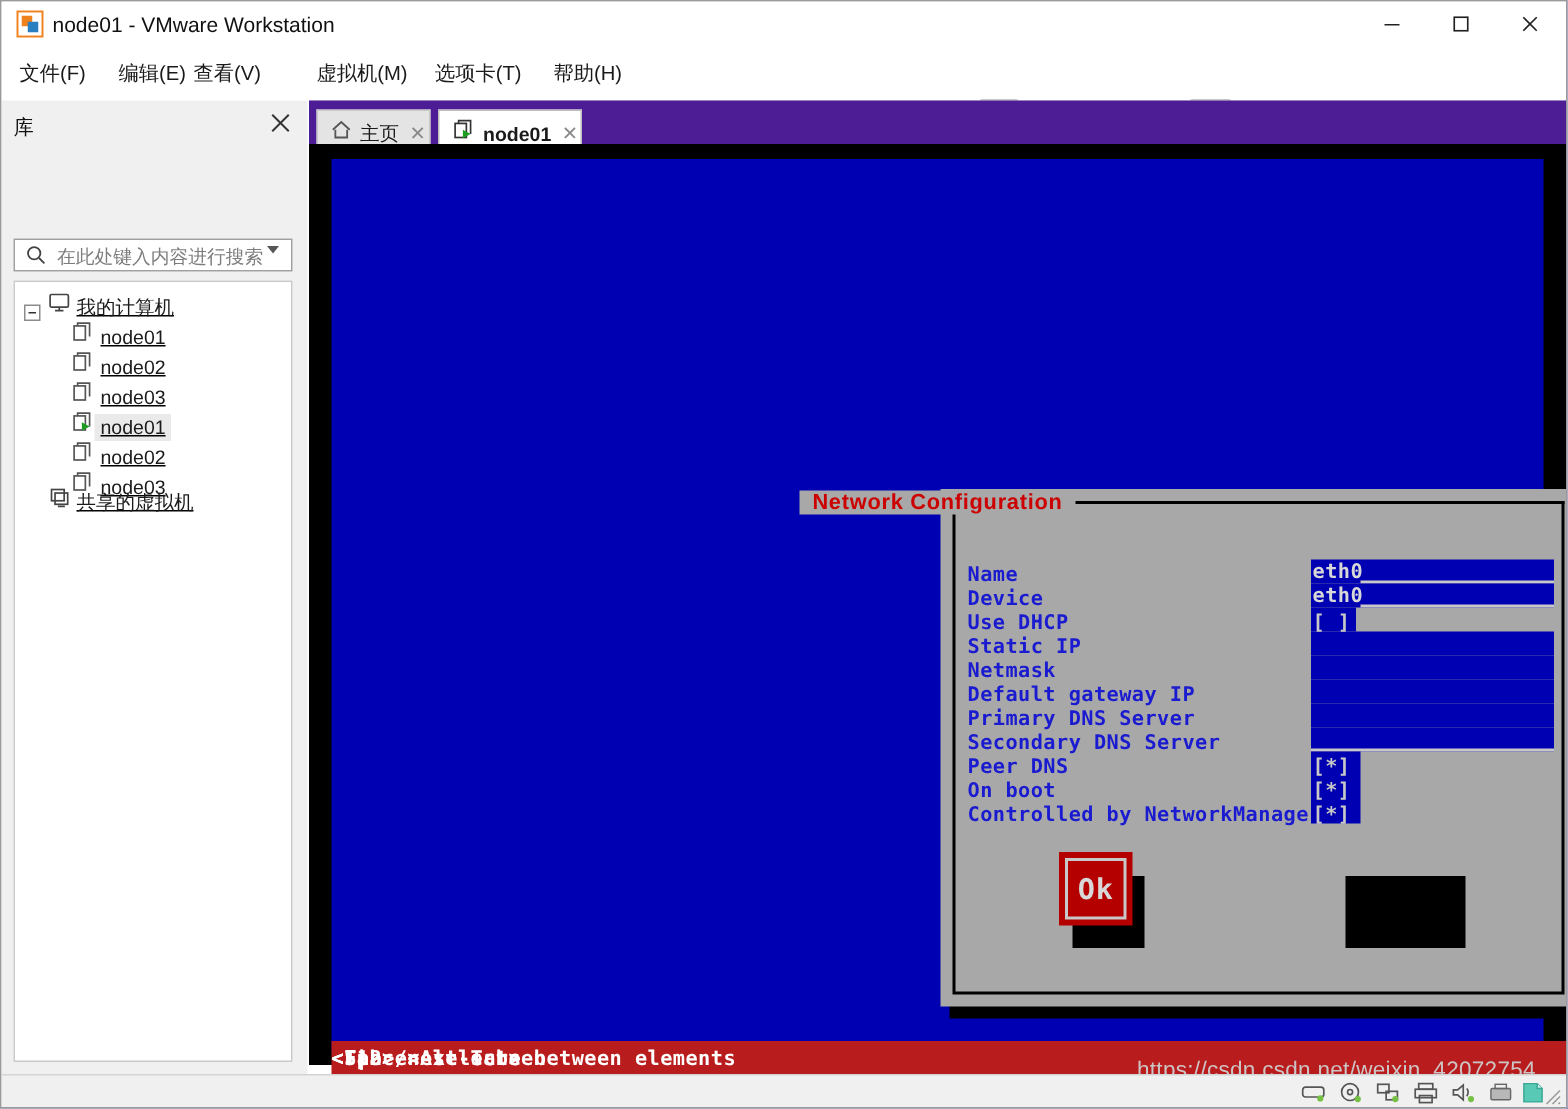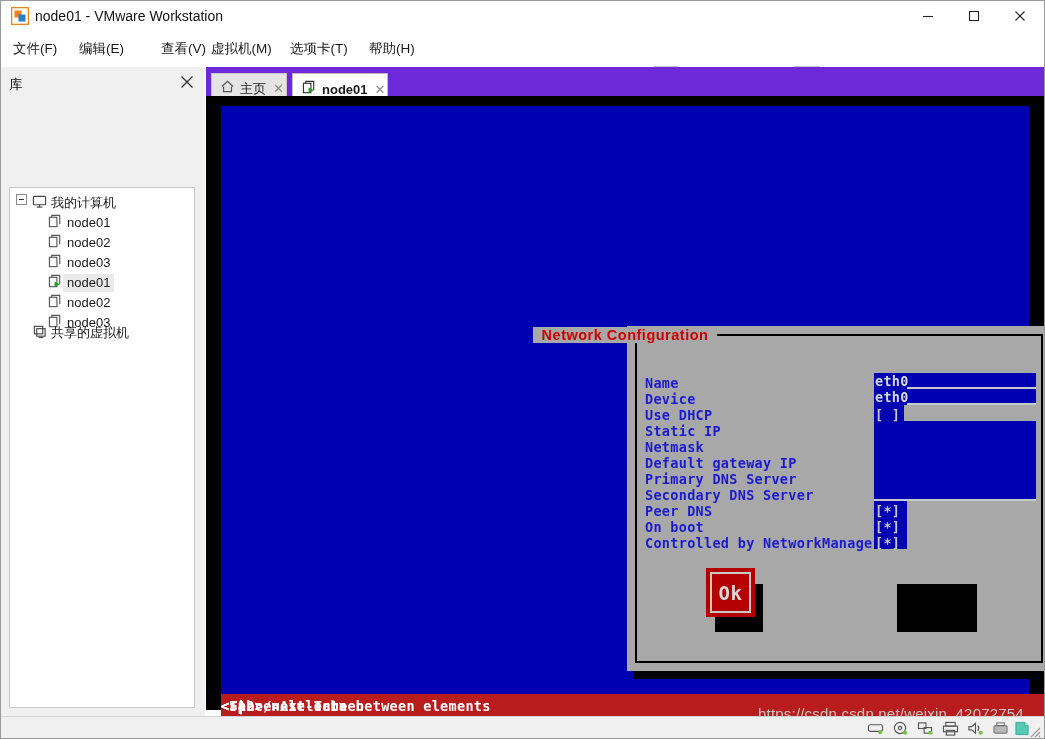--- a/index.html
+++ b/index.html
@@ -32,28 +32,28 @@
 
   
   .sidebar{position:absolute;left:0;top:66px;width:204px;height:649px;background:#f0f0f0;}
   .lib-title{position:absolute;left:8px;top:9px;font-size:13.5px;color:#111;}
   .lib-close{position:absolute;right:9px;top:8px;width:16px;height:16px;}
   .search-box{position:absolute;left:8px;top:92px;width:186px;height:22px;background:#fff;border:1px solid #a0a0a0;box-sizing:border-box;}
   .search-icon{position:absolute;left:7px;top:3px;}
   .search-ph{position:absolute;left:28px;top:3px;font-size:12.5px;color:#7d7d7d;white-space:nowrap;}
   .search-caret{position:absolute;right:8px;top:9px;}
   .tree{position:absolute;left:8px;top:120px;width:186px;height:521px;background:#fff;border:1px solid #c9c9c9;box-sizing:border-box;overflow:hidden;}
-  .trow{position:absolute;left:0;height:20px;display:flex;align-items:flex-start;white-space:nowrap;}
+  .trow{position:absolute;left:0;height:20px;display:flex;align-items:flex-end;white-space:nowrap;text-decoration:underline;}
   .trow .tlabel{font-size:13px;color:#1a1a1a;padding:0 4px;line-height:18px;}
   .trow.selected .tlabel{background:#eaeaea;}
   .expander{width:11px;height:11px;border:1px solid #8c8c8c;background:#fff;position:relative;box-sizing:border-box;}
   .expander:before{content:"";position:absolute;left:2px;top:4px;width:5px;height:1px;background:#333;}
 
   
-  .tabstrip{position:absolute;left:205px;top:66px;width:838px;height:36px;background:#6d28d9;}
+  .tabstrip{position:absolute;left:205px;top:66px;width:838px;height:36px;background:#4c1d95;}
   .tab{position:absolute;top:6px;height:30px;display:flex;align-items:center;box-sizing:border-box;}
   .tab .tlbl{font-size:13px;color:#1a1a1a;white-space:nowrap;}
   .tab.inactive{background:#e4e4e4;border:1px solid #c8c8c8;border-bottom:none;}
   .tab.active{background:#ffffff;border:1px solid #bdbdbd;border-bottom:none;height:31px;}
   .tab.active .tlbl{font-weight:bold;}
   .tabx{font-size:13px;color:#8a8a8a;margin-left:7px;}
 
   
   .vmarea{position:absolute;left:205px;top:95px;width:838px;height:614px;background:#000;}
   .vmscreen{position:absolute;left:15px;top:10px;width:808px;height:595px;background:#0000b3;}
@@ -120,21 +120,21 @@
       <svg width="12" height="12">
           <line x1="1.5" y1="1.5" x2="10.5" y2="10.5" stroke="#222" stroke-width="1.1"></line>
           <line x1="10.5" y1="1.5" x2="1.5" y2="10.5" stroke="#222" stroke-width="1.1"></line>
         </svg>
     </div>
   </div>
 
   <div class="menubar">
     <div class="menu-item" style="left:12px">文件(F)</div>
     <div class="menu-item" style="left:78px">编辑(E)</div>
-    <div class="menu-item" style="left:160px">查看(V)</div>
+    <div class="menu-item" style="left:128px">查看(V)</div>
     <div class="menu-item" style="left:210px">虚拟机(M)</div>
     <div class="menu-item" style="left:289px">选项卡(T)</div>
     <div class="menu-item" style="left:368px">帮助(H)</div>
 
     <div class="vsep" style="left:418px"></div>
 
     <div class="tb" style="left:434px;width:22px">
       <svg width="16" height="18">
           <rect x="1" y="1" width="5" height="16" fill="#f26722"></rect>
           <rect x="9" y="1" width="5" height="16" fill="#f26722"></rect>
@@ -239,20 +239,30 @@
 
   <div class="sidebar">
     <div class="lib-title">库</div>
     <div class="lib-close">
       <svg width="14" height="14">
           <line x1="1.5" y1="1.5" x2="12.5" y2="12.5" stroke="#333" stroke-width="1.3"></line>
           <line x1="12.5" y1="1.5" x2="1.5" y2="12.5" stroke="#333" stroke-width="1.3"></line>
         </svg>
     </div>
 
+    <div class="search-box">
+      <span class="search-icon">
+        <svg width="14" height="14" viewBox="0 0 14 14">
+            <circle cx="5.8" cy="5.8" r="4.1" fill="none" stroke="#444" stroke-width="1.2"></circle>
+            <line x1="9" y1="9" x2="12.6" y2="12.6" stroke="#444" stroke-width="1.2"></line>
+          </svg>
+      </span>
+      <span class="search-ph">在此处键入内容进行搜索</span>
+      <span class="search-caret"><span class="caret"></span></span>
+    </div>
 
     <div class="tree">
 
       <div class="trow" style="top:6px;left:6px">
         <span class="expander"></span>
         <span style="width:5px"></span>
         <span>
           <svg width="15" height="15" viewBox="0 0 16 16">
               <rect x="1.5" y="2.5" width="13" height="9" rx="1" fill="none" stroke="#444" stroke-width="1.2"></rect>
               <line x1="5" y1="14" x2="11" y2="14" stroke="#444" stroke-width="1.2"></line>

